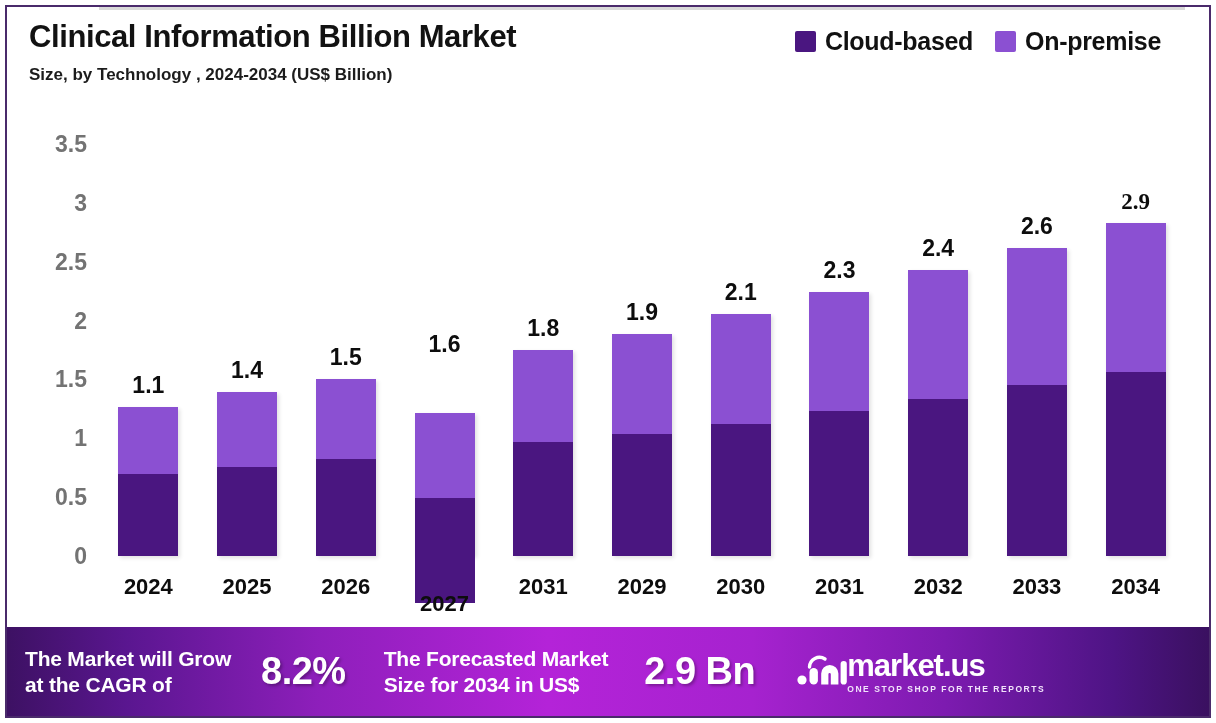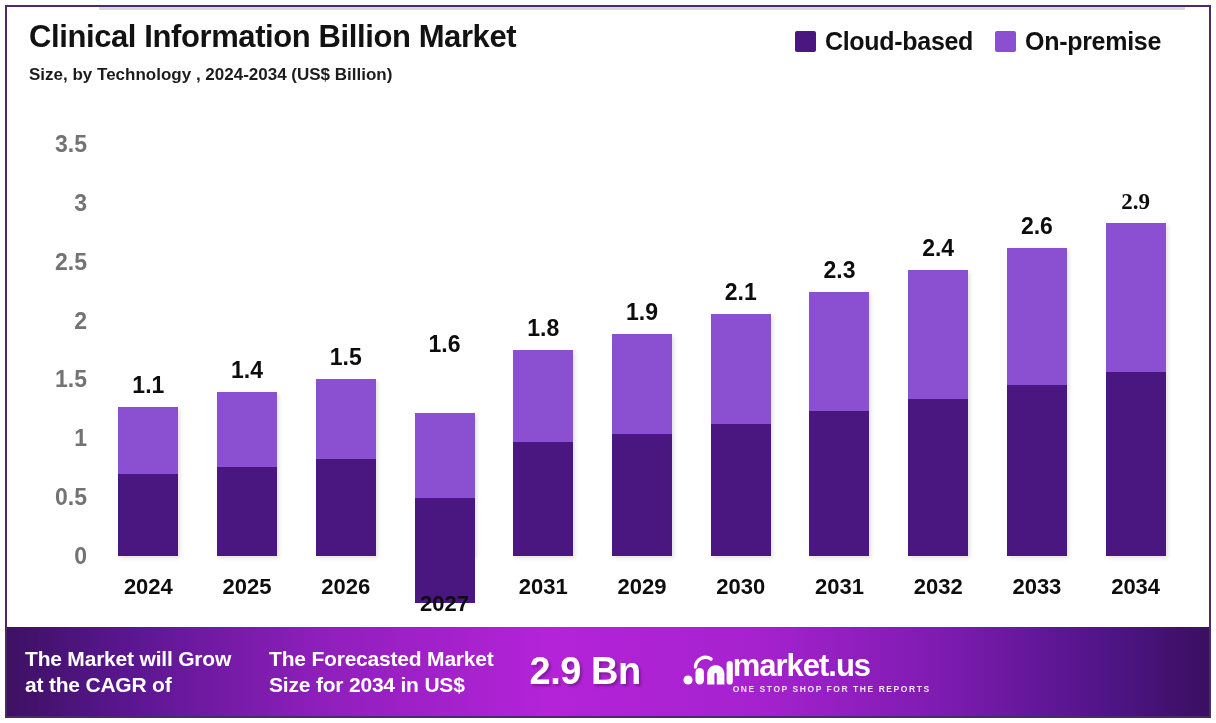--- a/index.html
+++ b/index.html
@@ -329,20 +329,21 @@
           <div class="xlabel" style="left: 783.091px; width: 98.7273px; top: 567px;">2031</div>
           <div class="xlabel" style="left: 881.818px; width: 98.7273px; top: 567px;">2032</div>
           <div class="xlabel" style="left: 980.545px; width: 98.7273px; top: 567px;">2033</div>
           <div class="xlabel" style="left: 1079.27px; width: 98.7273px; top: 567px;">2034</div>
         </div>
     </div>
 
     <div class="banner">
       <div class="banner-text b1">The Market will Grow
 at the CAGR of</div>
+      <div class="banner-stat b2">8.2%</div>
       <div class="banner-text b3">The Forecasted Market
 Size for 2034 in US$</div>
       <div class="banner-stat b4">2.9 Bn</div>
 
       <div class="logo">
         <span class="logo-mark">
           <svg width="50" height="42" viewBox="0 0 50 42" aria-hidden="true">
             <circle cx="5" cy="31" r="4.6" fill="#ffffff"></circle>
             <rect x="12.5" y="19" width="8.4" height="16.6" rx="4.2" fill="#ffffff"></rect>
             <path d="M24.2 35.6 V24.6 a8.6 8.6 0 0 1 17.2 0 V35.6 h-7.6 V25.2 a1.2 1.2 0 0 0 -2.4 0 V35.6 Z" fill="#ffffff"></path>

